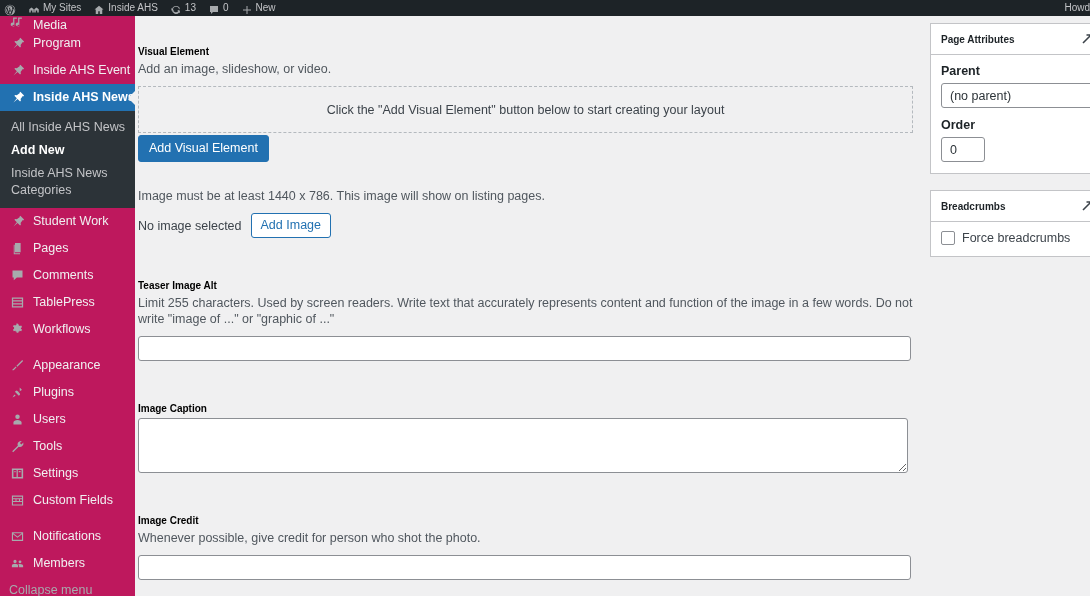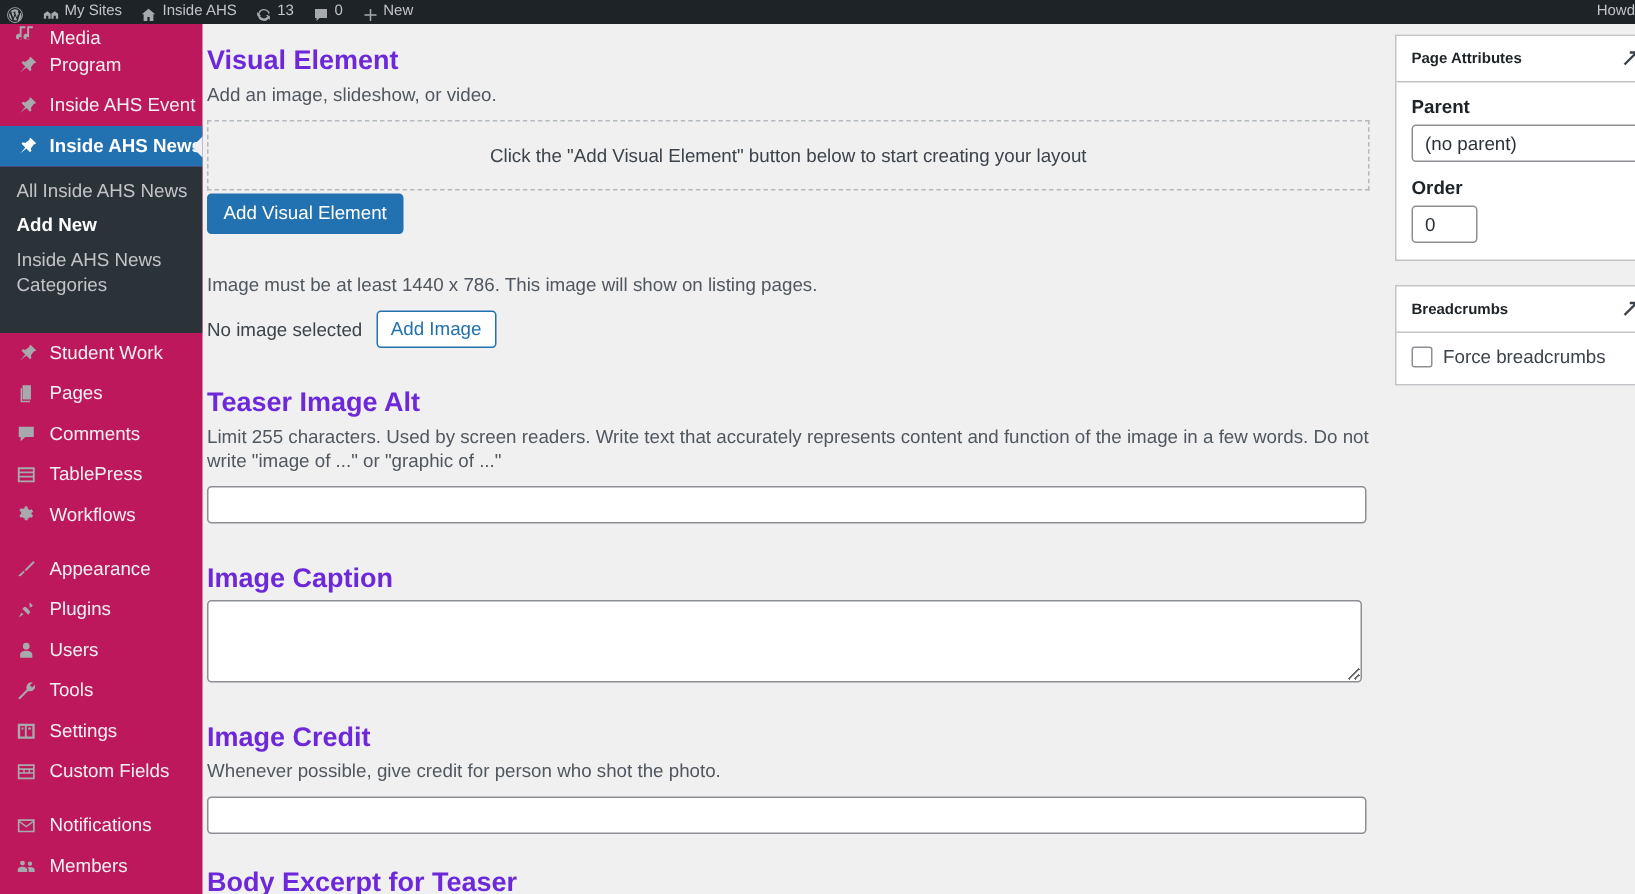--- a/index.html
+++ b/index.html
@@ -66,21 +66,21 @@
   }
   .menu-item.current .mi-ico svg { fill: #fff; }
   .menu-item.current::after {
     content: "";
     position: absolute; right: -1px; top: 50%;
     margin-top: -8px;
     border-style: solid;
     border-width: 8px 8px 8px 0;
     border-color: transparent #f0f0f1 transparent transparent;
   }
-  .submenu { background: #2c3338; padding: 5px 0 20px 0; }
+  .submenu { background: #2c3338; padding: 5px 0 6px 0; }
   .submenu-item {
     padding: 3px 10px 3px 11px;
     font-size: 12.5px;
     color: #c3c4c7;
     line-height: 17px;
   }
   .submenu-item.current { color: #fff; font-weight: 700; }
   .menu-sep { height: 9px; }
   .collapse {
     color: #a7aaad;
@@ -89,24 +89,24 @@
   
   #content {
     position: absolute; top: 16px; left: 125px;
     width: 800px; height: 580px;
     background: #f0f0f1;
     padding: 14px 12px 0 13px;
     overflow: hidden;
   }
   .field { margin-bottom: 0; }
   .field-label {
-    font-size: 18px;
+    font-size: 10px;
     font-weight: 700;
-    color: #6d28d9;
-    margin: 0 0 4px 0;
+    color: #000000;
+    margin: 16px 0 4px 0;
   }
   .field-desc {
     font-size: 12.5px;
     color: #50575e;
     margin: 0 0 9px 0;
     line-height: 16px;
     max-width: 775px;
   }
   .dropzone {
     border: 1px dashed #b4b9be;

